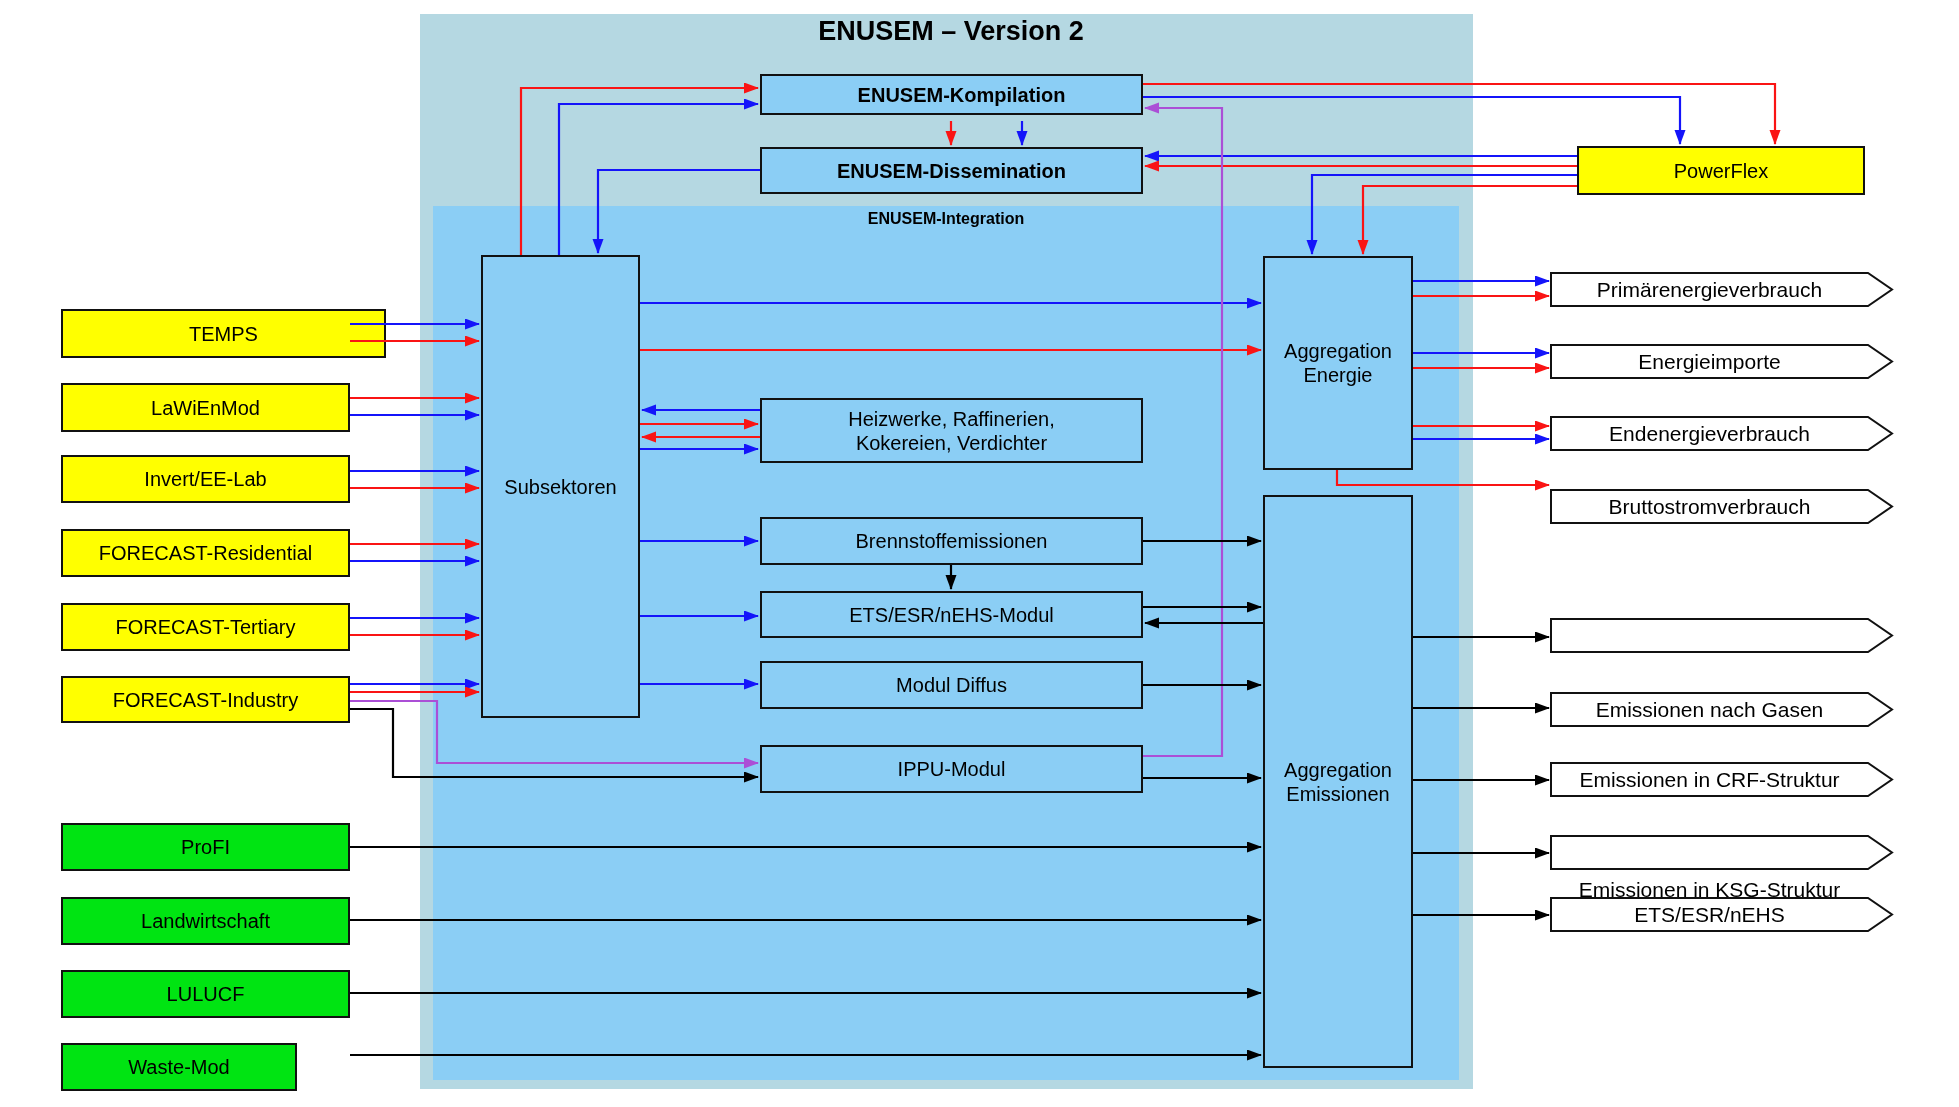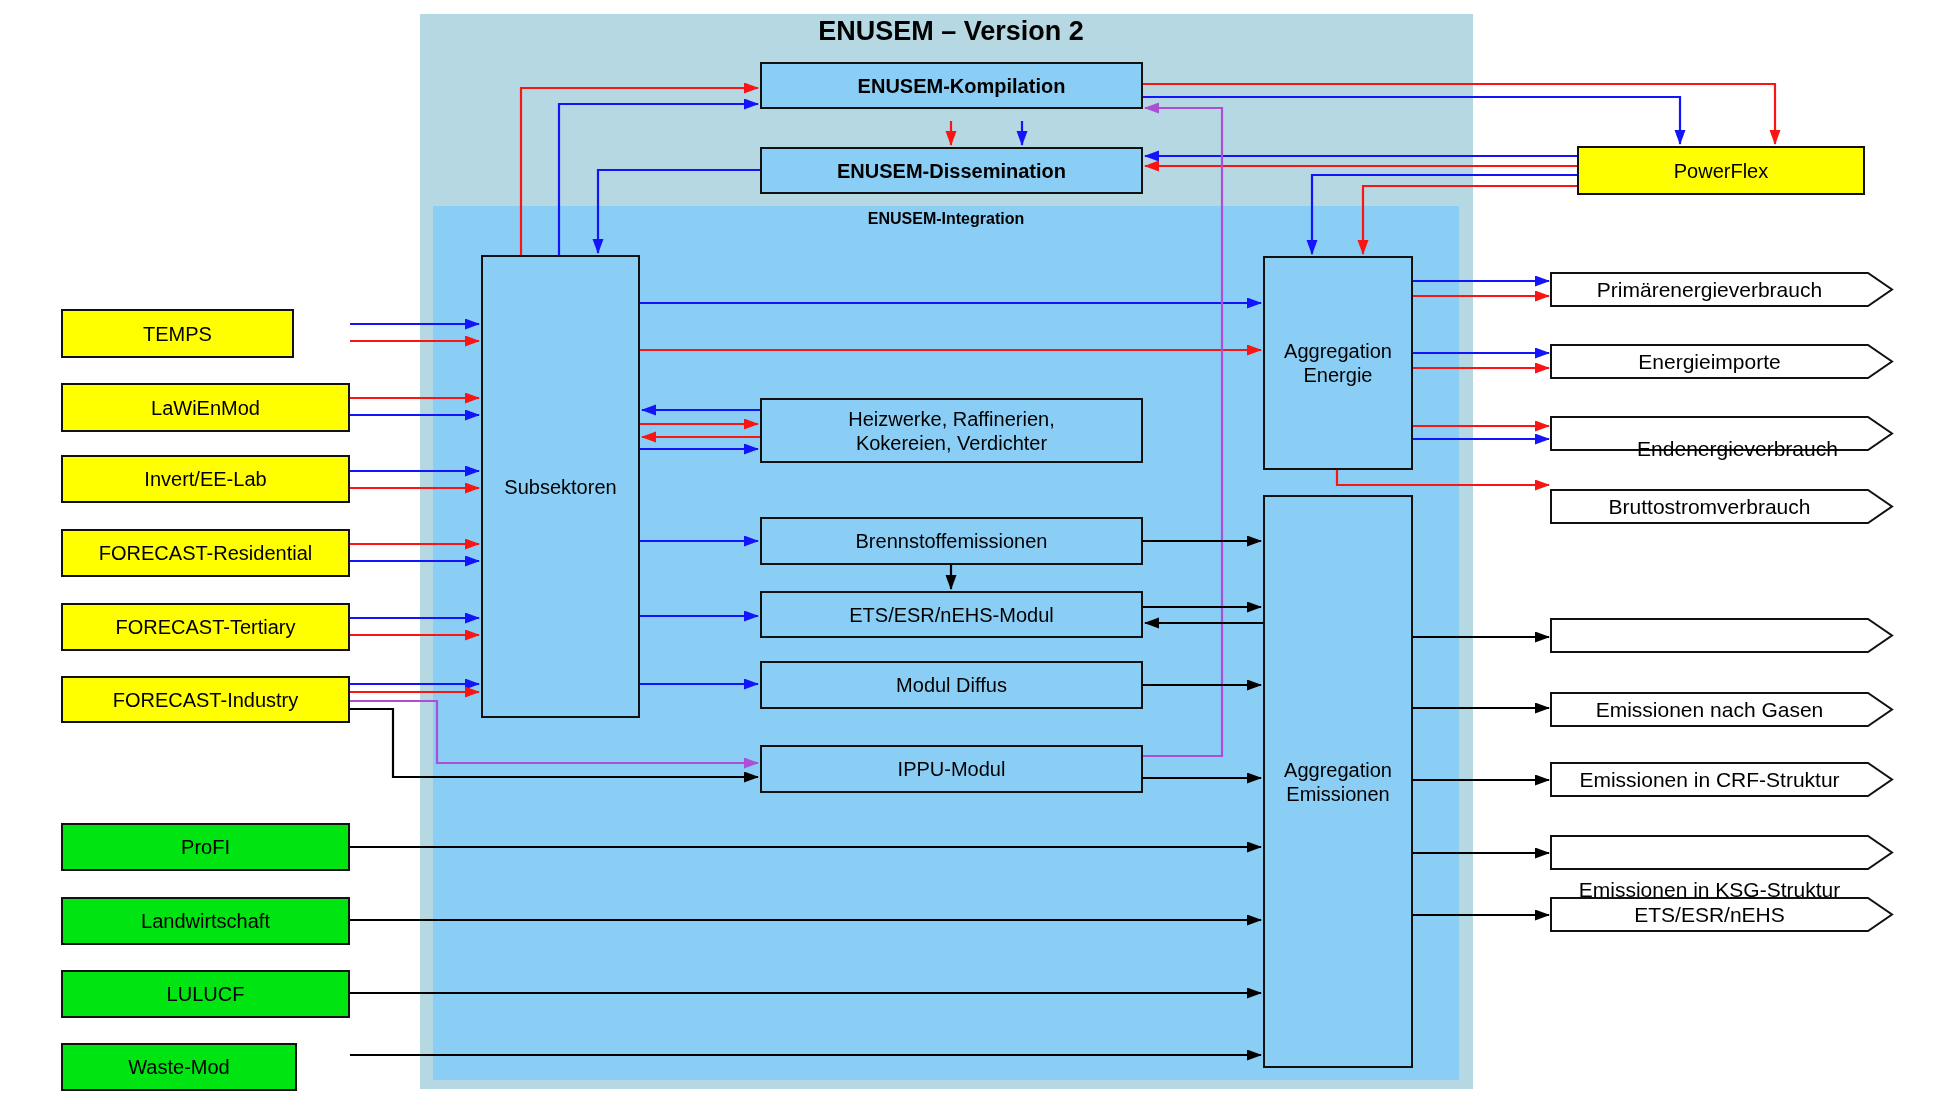--- a/index.html
+++ b/index.html
@@ -26,37 +26,37 @@
 <body>
 
 <div id="stage">
 
   <div id="panel-outer" class="panel"></div>
   <div id="panel-inner" class="panel"></div>
 
   <div id="title" class="lbl">ENUSEM – Version 2</div>
   <div id="integration-label" class="lbl">ENUSEM-Integration</div>
 
-  <div class="box blue bold" style="left:760px;top:62px;width:383px;height:47px;padding-left:20px;">ENUSEM-Kompilation</div>
+  <div class="box blue bold" style="left:760px;top:74px;width:383px;height:41px;padding-left:20px;">ENUSEM-Kompilation</div>
   <div class="box blue bold" style="left:760px;top:147px;width:383px;height:47px;">ENUSEM-Dissemination</div>
   <div class="box yellow" style="left:1577px;top:146px;width:288px;height:49px;">PowerFlex</div>
 
   <div class="box blue" style="left:481px;top:255px;width:159px;height:463px;">Subsektoren</div>
   <div class="box blue" style="left:760px;top:398px;width:383px;height:65px;">Heizwerke, Raffinerien,
 Kokereien, Verdichter</div>
   <div class="box blue" style="left:760px;top:517px;width:383px;height:48px;">Brennstoffemissionen</div>
   <div class="box blue" style="left:760px;top:591px;width:383px;height:47px;">ETS/ESR/nEHS-Modul</div>
   <div class="box blue" style="left:760px;top:661px;width:383px;height:48px;">Modul Diffus</div>
   <div class="box blue" style="left:760px;top:745px;width:383px;height:48px;">IPPU-Modul</div>
   <div class="box blue" style="left:1263px;top:256px;width:150px;height:214px;">Aggregation
 Energie</div>
   <div class="box blue" style="left:1263px;top:495px;width:150px;height:573px;">Aggregation
 Emissionen</div>
 
-  <div class="box yellow" style="left:61px;top:309px;width:233px;height:49px;">TEMPS</div>
+  <div class="box yellow" style="left:61px;top:309px;width:325px;height:49px;">TEMPS</div>
   <div class="box yellow" style="left:61px;top:383px;width:289px;height:49px;">LaWiEnMod</div>
   <div class="box yellow" style="left:61px;top:455px;width:289px;height:48px;">Invert/EE-Lab</div>
   <div class="box yellow" style="left:61px;top:529px;width:289px;height:48px;">FORECAST-Residential</div>
   <div class="box yellow" style="left:61px;top:603px;width:289px;height:48px;">FORECAST-Tertiary</div>
   <div class="box yellow" style="left:61px;top:676px;width:289px;height:47px;">FORECAST-Industry</div>
 
   <div class="box green" style="left:61px;top:823px;width:289px;height:48px;">ProFI</div>
   <div class="box green" style="left:61px;top:897px;width:289px;height:48px;">Landwirtschaft</div>
   <div class="box green" style="left:61px;top:970px;width:289px;height:48px;">LULUCF</div>
   <div class="box green" style="left:61px;top:1043px;width:236px;height:48px;">Waste-Mod</div>
@@ -154,20 +154,20 @@
       <polyline points="1413,637 1549,637" marker-end="url(#mk)"></polyline>
       <polyline points="1413,708 1549,708" marker-end="url(#mk)"></polyline>
       <polyline points="1413,780 1549,780" marker-end="url(#mk)"></polyline>
       <polyline points="1413,853 1549,853" marker-end="url(#mk)"></polyline>
       <polyline points="1413,915 1549,915" marker-end="url(#mk)"></polyline>
     </g>
   </svg>
 
   <div class="tag-label" style="top:273px;">Primärenergieverbrauch</div>
   <div class="tag-label" style="top:345px;">Energieimporte</div>
-  <div class="tag-label" style="top:432px;padding-left:28px;">Endenergieverbrauch</div>
+  <div class="tag-label" style="top:417px;">Endenergieverbrauch</div>
   <div class="tag-label" style="top:490px;">Bruttostromverbrauch</div>
   <div class="tag-label" style="top:763px;">Emissionen in CRF-Struktur</div>
   <div class="tag-label" style="top:693px;">Emissionen nach Gasen</div>
   <div class="tag-label" style="top:836px;margin-top:37px;">Emissionen in KSG-Struktur</div>
   <div class="tag-label" style="top:898px;">ETS/ESR/nEHS</div>
 
 </div>
 
 </body></html>

